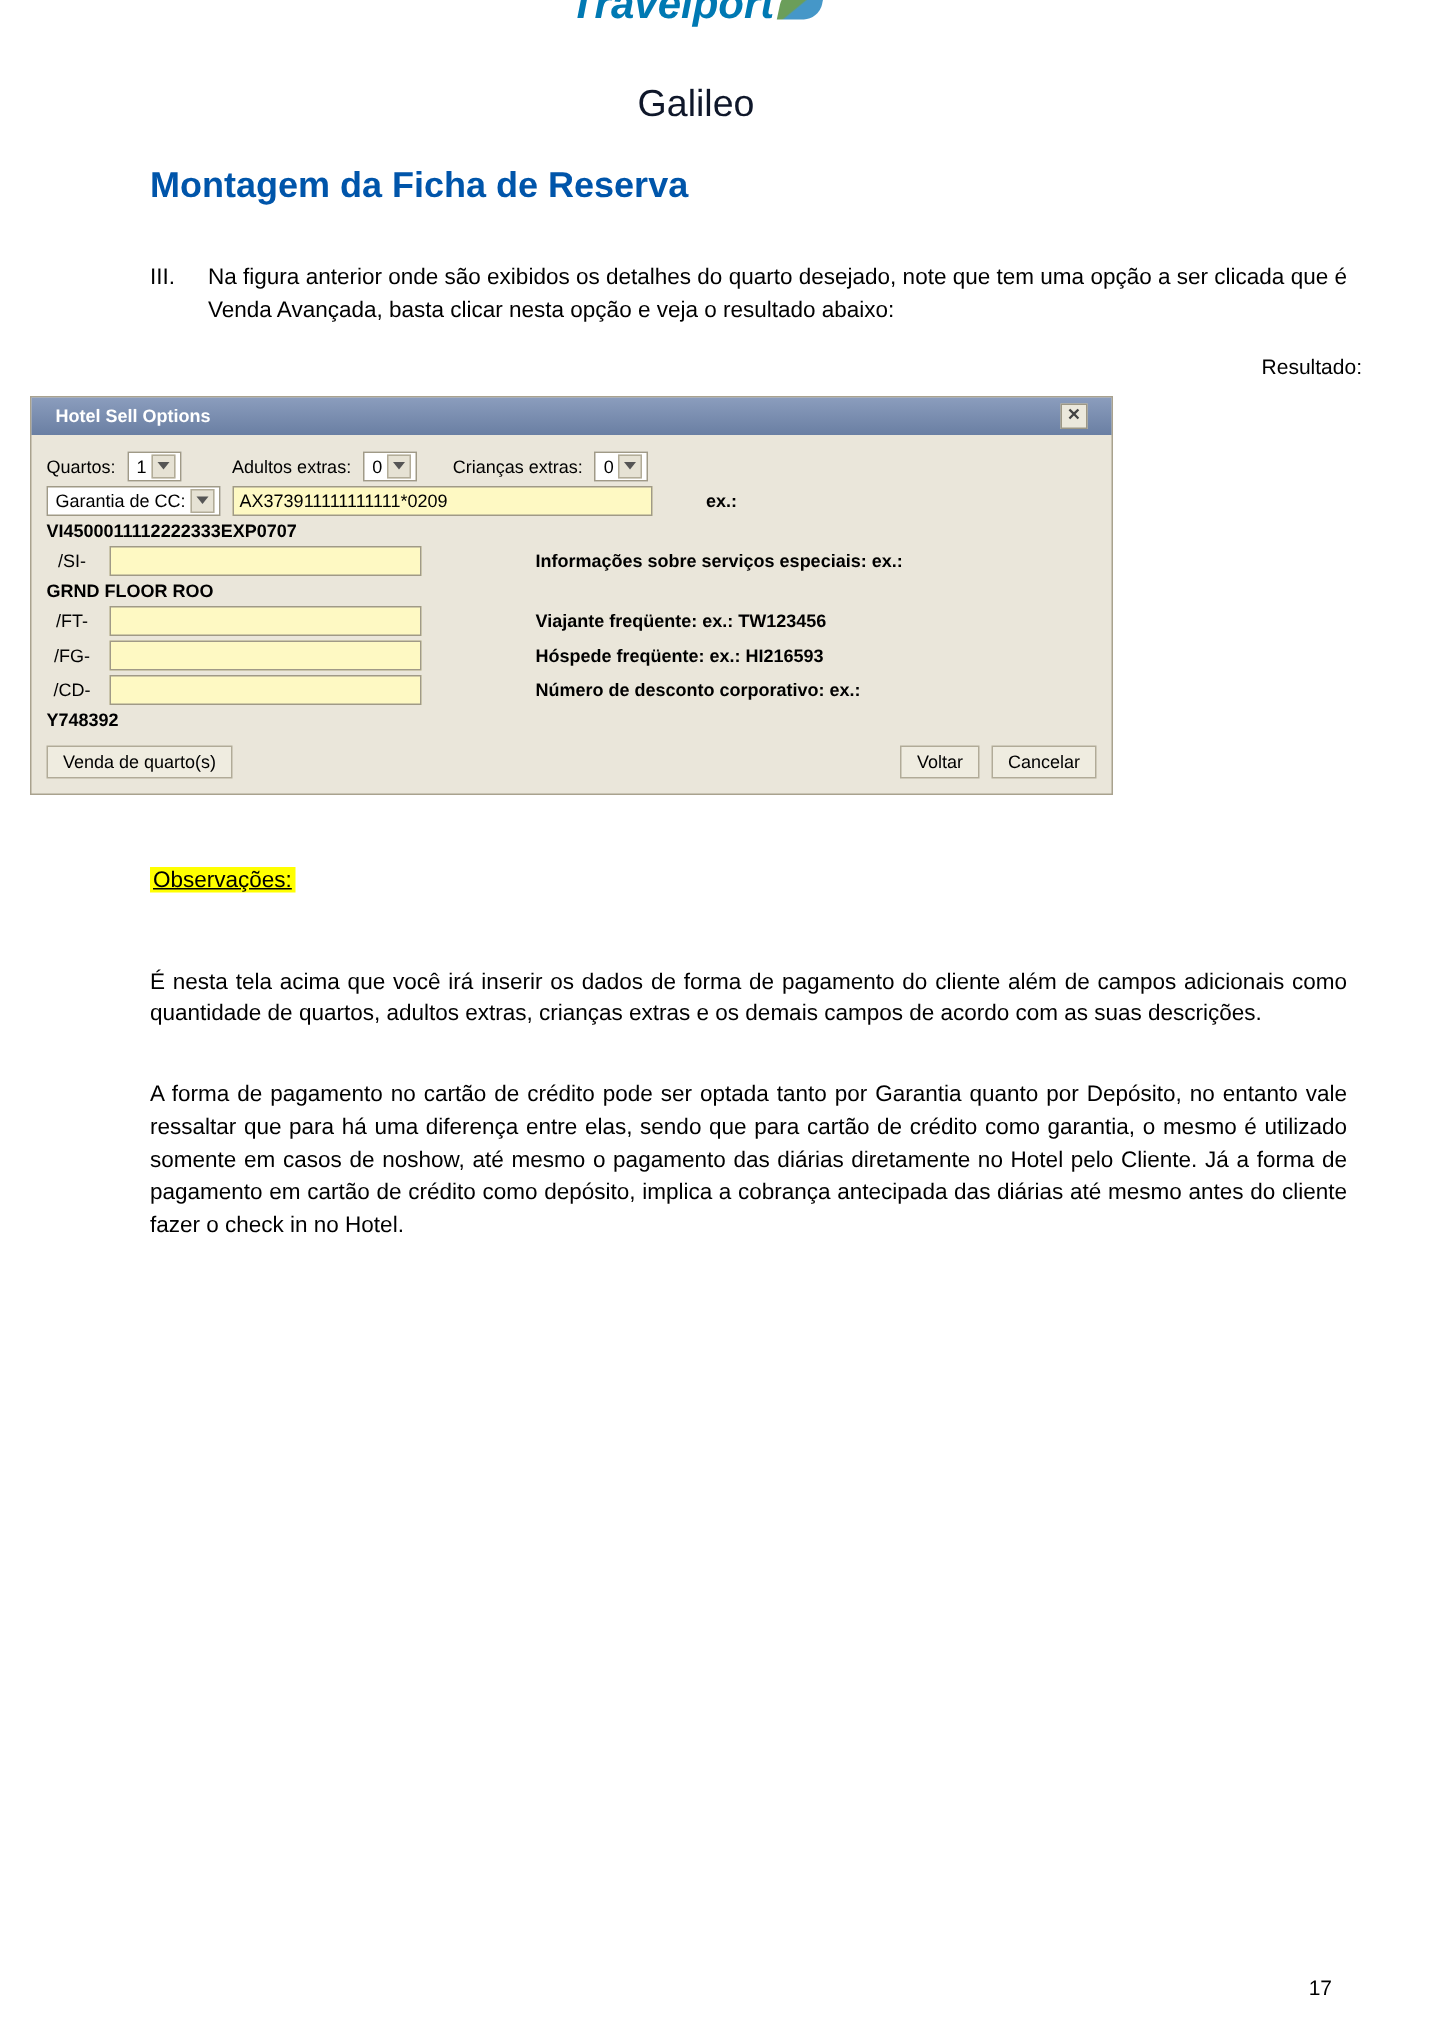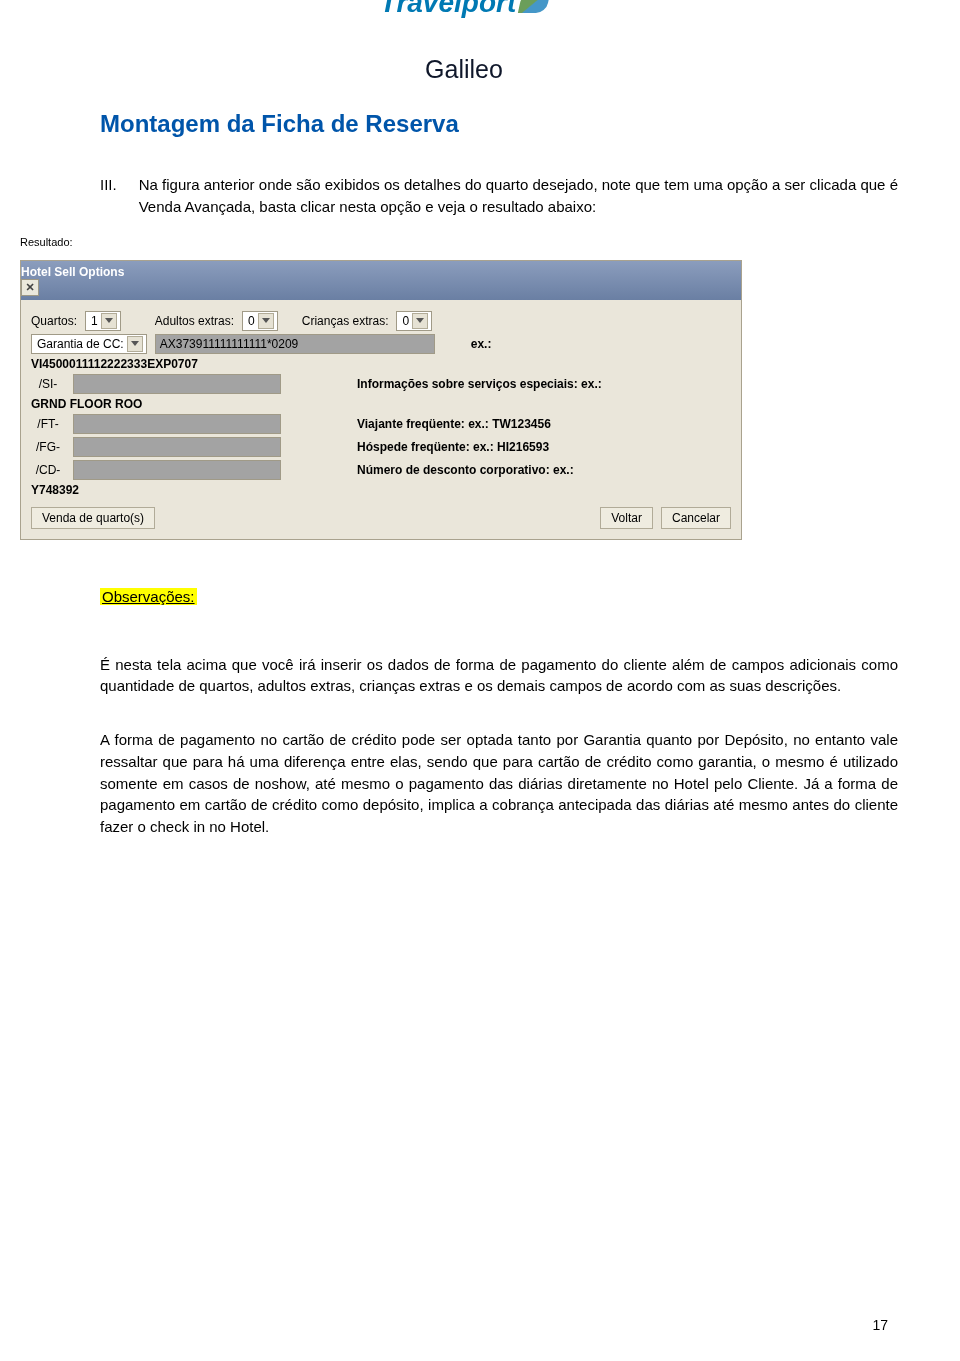--- a/index.html
+++ b/index.html
@@ -67,44 +67,45 @@
     display: flex;
     gap: 22px;
     font-size: 15px;
     line-height: 1.45;
     margin-bottom: 18px;
   }
   .para-text {
     text-align: justify;
   }
   .resultado-label {
-    font-size: 11px;
+    font-size: 14px;
     margin: 8px 0 12px 0;
     padding-left: 0px;
+    text-align: right;
   }
 
   
   .dialog {
     width: 720px;
     margin: 4px 0 24px 0;
     background: #eae6da;
     border: 1px solid #a9a28e;
     font-size: 12px;
     font-family: Tahoma, Arial, sans-serif;
     color: #000;
   }
   .dlg-title {
     background: linear-gradient(#8b9dbd, #6a7fa3);
     color: #ffffff;
     font-weight: bold;
-    padding: 4px 0;
+    padding: 4px 16px;
     font-size: 12px;
     display: flex;
     justify-content: space-between;
-    flex-direction: column;
+    align-items: center;
   }
   .close-box {
     width: 16px;
     height: 15px;
     background: #ebe8dc;
     border: 1px solid #9d9886;
     color: #444;
     font-weight: bold;
     text-align: center;
     line-height: 14px;
@@ -143,21 +144,21 @@
     justify-content: center;
   }
   .sel .caret::after{
     content:"";
     border-left:4px solid transparent;
     border-right:4px solid transparent;
     border-top:5px solid #555;
   }
   .txt {
     border: 1px solid #a09a87;
-    background: #a3a3a3;
+    background: #fef9c3;
     height: 18px;
     font-size: 12px;
     padding: 0 4px;
     font-weight: normal;
     display: inline-flex;
     align-items: center;
   }
   .w-cc { width: 270px; }
   .w-si { width: 198px; }
   .bold12 { font-weight: bold; font-size: 12px; }

